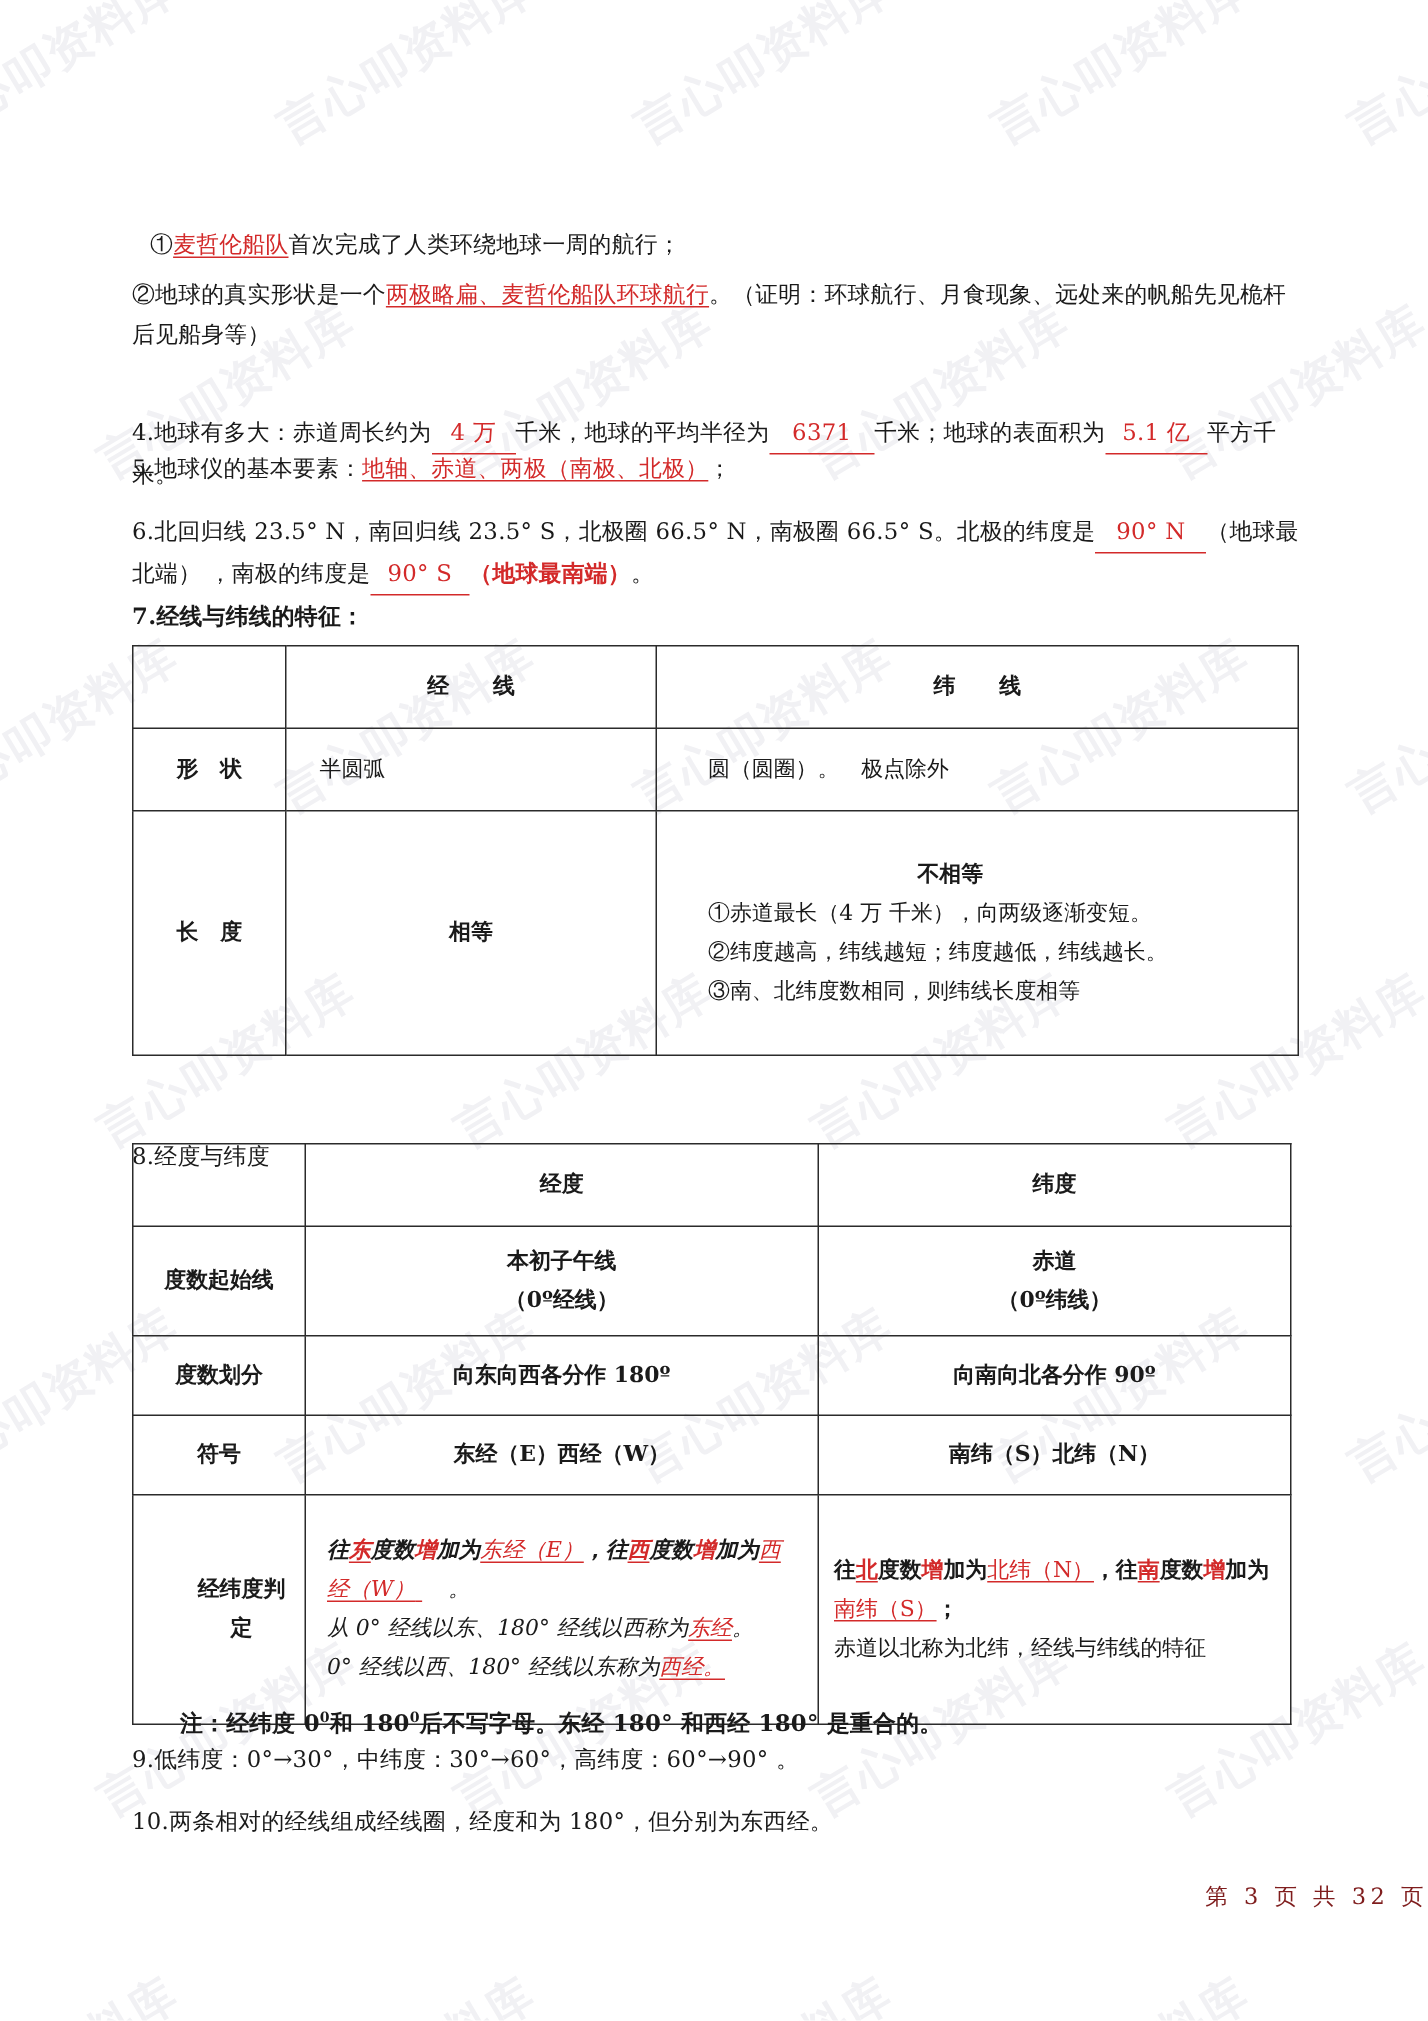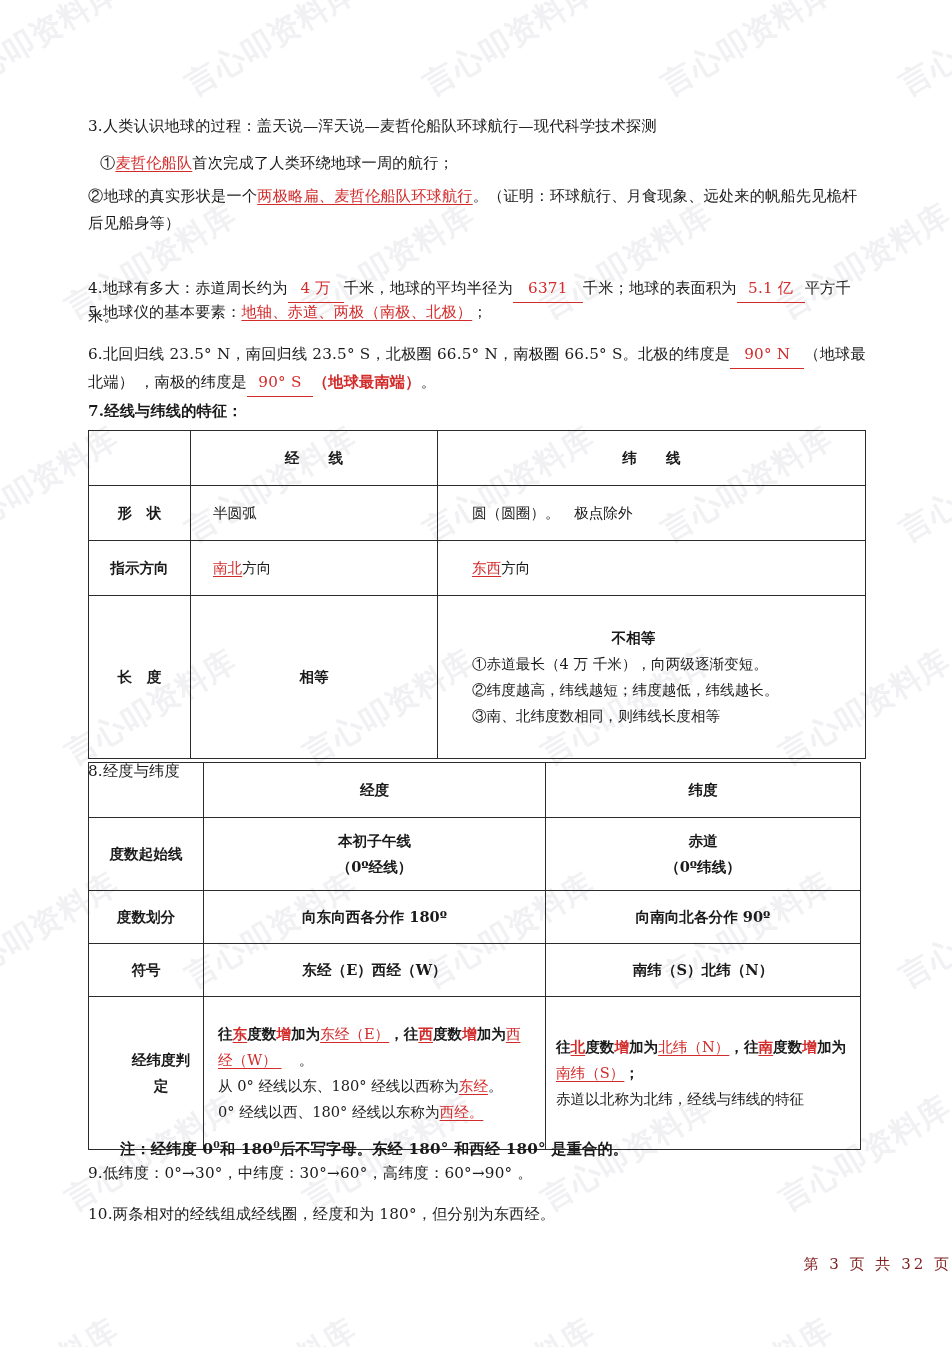--- a/index.html
+++ b/index.html
@@ -133,23 +133,20 @@
     <div class="wm" style="left: 772px; top: 1185px;">言心叩资料库</div>
     <div class="wm" style="left: -60px; top: 1408px;">言心叩资料库</div>
     <div class="wm" style="left: 178px; top: 1408px;">言心叩资料库</div>
     <div class="wm" style="left: 416px; top: 1408px;">言心叩资料库</div>
     <div class="wm" style="left: 654px; top: 1408px;">言心叩资料库</div>
     <div class="wm" style="left: 892px; top: 1408px;">言心叩资料库</div>
   </div>
 
 <div id="page">
 
-  <div class="para" style="left:88px; top:113px;">
-    <span>3.人类认识地球的过程：盖天说—浑天说—麦哲伦船队环球航行—现代科学技术探测</span>
-  </div>
 
   <div class="para" style="left:100px; top:150px;">
     <span>①</span><span class="red-u">麦哲伦船队</span><span>首次完成了人类环绕地球一周的航行；</span>
   </div>
 
   <div class="para block" style="left:88px; top:183px;">
     <span>②</span><span>地球的真实形状是一个</span><span class="red-u">两极略扁、麦哲伦船队环球航行</span><span>。（证明：环球航行、月食现象、远处来的帆船先见桅杆后见船身等）</span>
   </div>
 
   <div class="para block" style="left:88px; top:243px;">
@@ -179,25 +176,20 @@
         <td class="c" style="height:44px;"></td>
         <td class="c">经　　线</td>
         <td class="c">纬　　线</td>
       </tr>
       <tr>
         <td class="c" style="height:44px;">形　状</td>
         <td class="l" style="padding-left:22px;">半圆弧</td>
         <td class="l" style="padding-left:34px;">圆（圆圈）。　极点除外</td>
       </tr>
       <tr>
-        <td class="c" style="height:44px;">指示方向</td>
-        <td class="l" style="padding-left:22px;"><span class="red-u">南北</span><span>方向</span></td>
-        <td class="l" style="padding-left:34px;"><span class="red-u">东西</span><span>方向</span></td>
-      </tr>
-      <tr>
         <td class="c" style="height:152px;">长　度</td>
         <td class="c">相等</td>
         <td class="l" style="padding-left:34px;">
           <span class="cellline c" style="display:block;text-align:center;padding-right:60px;">不相等</span>
           <span class="cellline">①赤道最长（4 万 千米），向两级逐渐变短。</span>
           <span class="cellline">②纬度越高，纬线越短；纬度越低，纬线越长。</span>
           <span class="cellline">③南、北纬度数相同，则纬线长度相等</span>
         </td>
       </tr>
     </tbody>
@@ -235,21 +227,21 @@
         <td class="c">向东向西各分作 180º</td>
         <td class="c">向南向北各分作 90º</td>
       </tr>
       <tr>
         <td class="c" style="height:42px;">符号</td>
         <td class="c">东经（E）西经（W）</td>
         <td class="c">南纬（S）北纬（N）</td>
       </tr>
       <tr>
         <td class="c" style="height:142px;padding-left:40px;">经纬度判定</td>
-        <td class="l" style="padding-left:14px;">
+        <td class="l" style="padding-left:14px;font-style:italic;">
           <span class="cellline"><span class="b">往</span><span class="red-u b">东</span><span class="b">度数</span><span class="red b">增</span><span class="b">加为</span><span class="red-u">东经（E）</span><span class="b">，往</span><span class="red-u b">西</span><span class="b">度数</span><span class="red b">增</span><span class="b">加为</span><span class="red-u">西经（W）</span><span class="red-u sp" style="width:22px;">&nbsp;</span><span>。</span></span>
           <span class="cellline"><span>从 0° 经线以东、180° 经线以西称为</span><span class="red-u">东经</span><span>。</span></span>
           <span class="cellline"><span>0° 经线以西、180° 经线以东称为</span><span class="red-u">西经。</span></span>
         </td>
         <td class="l" style="padding-left:10px;">
           <span class="cellline"><span class="b">往</span><span class="red-u b">北</span><span class="b">度数</span><span class="red b">增</span><span class="b">加为</span><span class="red-u">北纬（N）</span><span class="b">，往</span><span class="red-u b">南</span><span class="b">度数</span><span class="red b">增</span><span class="b">加为</span><span class="red-u">南纬（S）</span><span class="b">；</span></span>
           <span class="cellline">赤道以北称为北纬，经线与纬线的特征</span>
         </td>
       </tr>
     </tbody>

